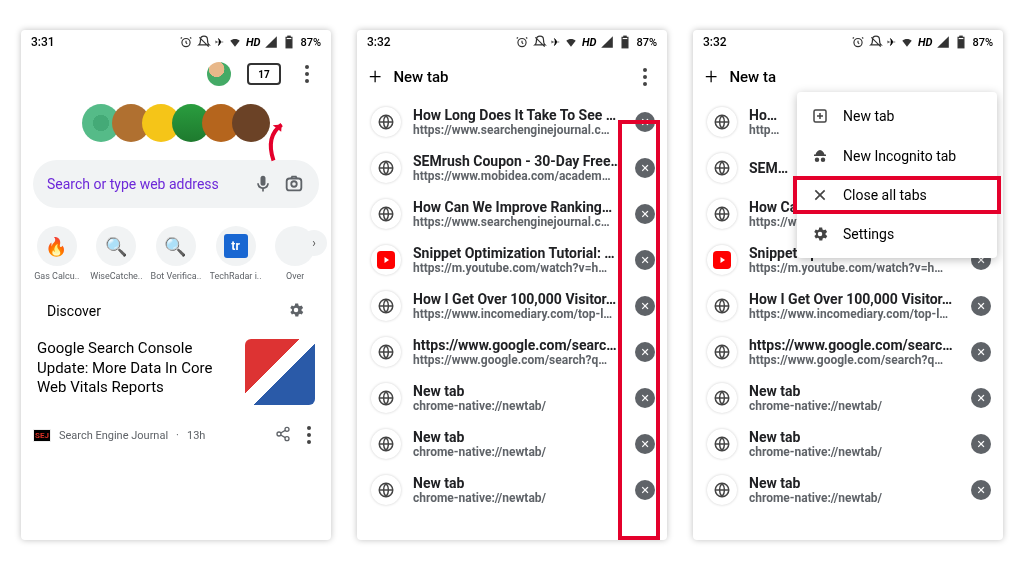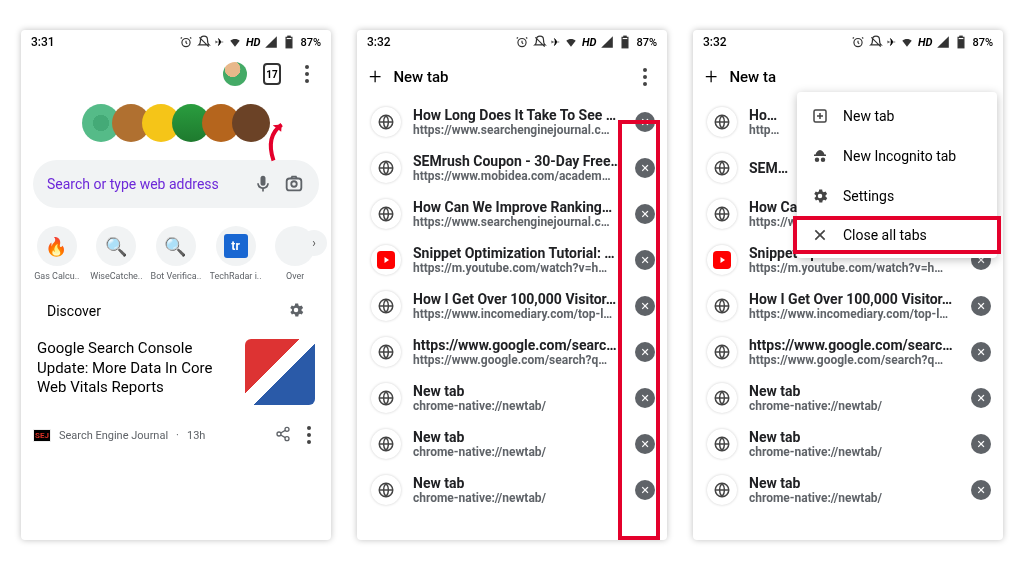--- a/index.html
+++ b/index.html
@@ -5,21 +5,21 @@
   * { box-sizing: border-box; margin: 0; padding: 0; font-family: Roboto, -apple-system, Helvetica, Arial, sans-serif; }
   body { background: #fff; width: 1024px; height: 576px; display: flex; justify-content: space-around; align-items: flex-start; padding: 30px 8px; }
   .phone { width: 310px; height: 510px; background: #fff; box-shadow: 0 0 6px rgba(0,0,0,.25); border-radius: 4px; overflow: hidden; position: relative; }
   .status-bar { height: 24px; display: flex; align-items: center; justify-content: space-between; padding: 0 10px; font-size: 12px; font-weight: 500; }
   .status-right { display: flex; align-items: center; gap: 4px; font-size: 11px; }
   .ico { width: 14px; height: 14px; display: inline-block; }
 
   
   .p1-top { display:flex; justify-content:flex-end; align-items:center; gap:16px; padding:8px 14px; }
   .avatar { width:24px; height:24px; border-radius:50%; background: radial-gradient(circle at 40% 30%, #e8b88a 35%, #4a6 36%); }
-  .tab-count { width:18px; height:22px; border:2px solid #333; border-radius:4px; display:flex; align-items:center; justify-content:center; font-size:10px; font-weight:700; }
+  .tab-count { width:34px; height:22px; border:2px solid #333; border-radius:4px; display:flex; align-items:center; justify-content:center; font-size:10px; font-weight:700; }
   .kebab { width:20px; text-align:center; font-size:16px; line-height:0; }
   .kebab span{ display:block; width:4px; height:4px; background:#444; border-radius:50%; margin:3px auto;}
   .arrow { position:absolute; top:90px; right:32px; transform:rotate(-30deg); }
   .doodle { display:flex; justify-content:center; padding:10px 0 18px; }
   .doodle-inner{ display:flex; }
   .dcircle{ width:38px; height:38px; border-radius:50%; margin:0 -4px; }
   .search-pill { margin:0 12px; background:#f1f3f4; border-radius:28px; height:48px; display:flex; align-items:center; padding:0 14px; gap:10px; }
   .search-pill span.ph{ flex:1; color:#6d28d9; font-size:14px; }
   .short-row{ display:flex; justify-content:space-around; padding:18px 6px 4px; position:relative; }
   .short{ display:flex; flex-direction:column; align-items:center; gap:5px; width:54px; }
@@ -513,30 +513,30 @@
         <span>New tab</span>
       </div>
       <div class="popup-item">
         <span class="pi-ico">
           <svg width="18" height="18" viewBox="0 0 24 24" fill="#444">
             <path d="M12 4c-3 0-5 3-6 6H4v2h16v-2h-2c-1-3-3-6-6-6zm-4 10a3 3 0 100 6 3 3 0 000-6zm8 0a3 3 0 100 6 3 3 0 000-6z"></path>
           </svg>
         </span>
         <span>New Incognito tab</span>
       </div>
+      <div class="popup-item red-box">
+        <span class="pi-ico">
+          <svg width="16" height="16" viewBox="0 0 24 24" fill="none" stroke="#444" stroke-width="2.5">
+            <path d="M5 5l14 14M19 5L5 19"></path>
+          </svg>
+        </span>
+        <span>Close all tabs</span>
+      </div>
       <div class="popup-item">
         <span class="pi-ico">
           <svg width="18" height="18" viewBox="0 0 24 24" fill="#444">
             <path d="M19.4 13a7.5 7.5 0 000-2l2.1-1.6-2-3.4-2.5 1a7.6 7.6 0 00-1.7-1l-.4-2.6h-4l-.4 2.6a7.6 7.6 0 00-1.7 1l-2.5-1-2 3.4L6.6 11a7.5 7.5 0 000 2l-2.1 1.6 2 3.4 2.5-1a7.6 7.6 0 001.7 1l.4 2.6h4l.4-2.6a7.6 7.6 0 001.7-1l2.5 1 2-3.4zM12 15a3 3 0 110-6 3 3 0 010 6z"></path>
           </svg>
         </span>
         <span>Settings</span>
       </div>
-      <div class="popup-item red-box">
-        <span class="pi-ico">
-          <svg width="16" height="16" viewBox="0 0 24 24" fill="none" stroke="#444" stroke-width="2.5">
-            <path d="M5 5l14 14M19 5L5 19"></path>
-          </svg>
-        </span>
-        <span>Close all tabs</span>
-      </div>
     </div>
 </div>
 
 </body></html>

